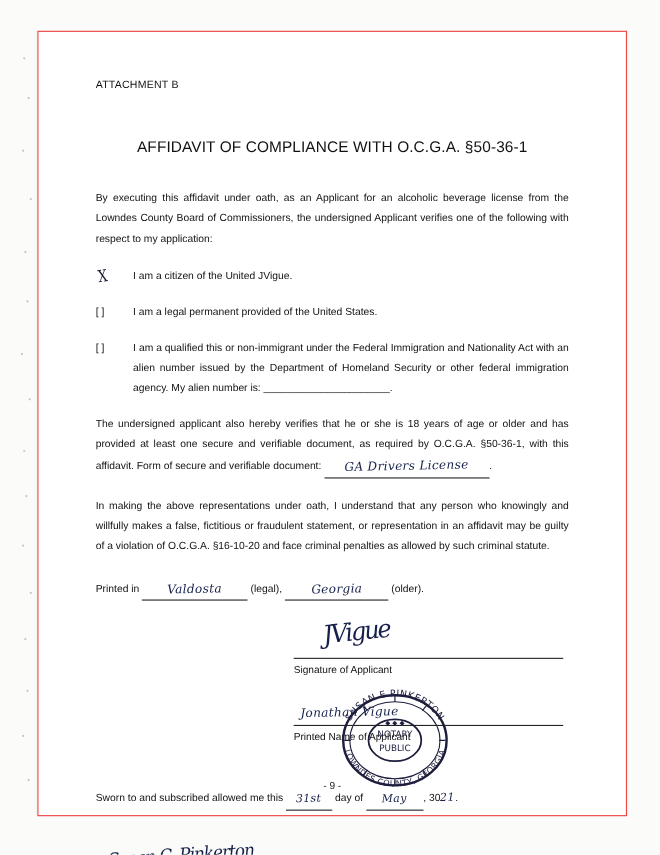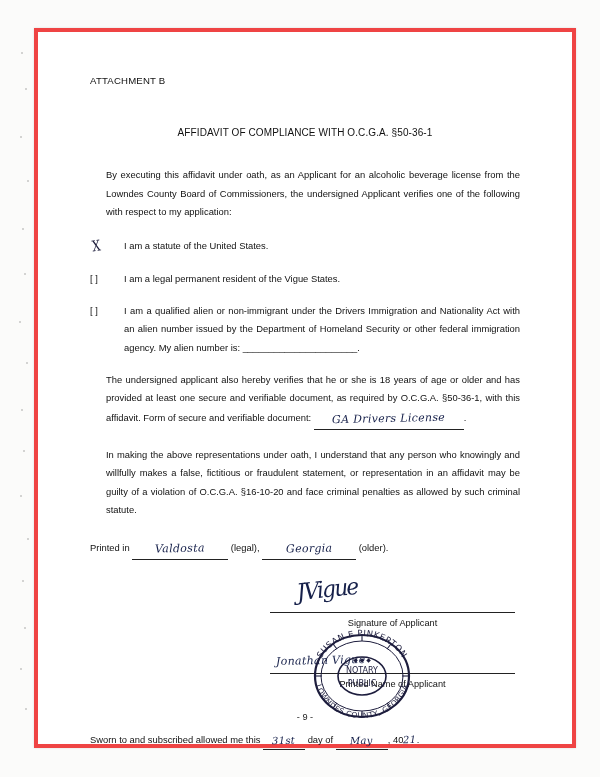--- a/index.html
+++ b/index.html
@@ -23,21 +23,21 @@
     width: 600px; height: 777px;
     background: #fbfbfa;
   }
   .page {
     position: absolute;
     left: 34px;
     top: 28px;
     width: 534px;
     height: 712px;
     background: #ffffff;
-    border: 4px solid #ef4444;
+    border: 1px solid #ef4444;
     box-shadow: 0 0 2px rgba(0,0,0,0.12);
   }
   
   .speckles {
     position: absolute;
     left: 18px; top: 40px;
     width: 14px; height: 690px;
     opacity: 0.55;
   }
   .speckles i {
@@ -57,26 +57,26 @@
     color: #111;
   }
 
   .attachment {
     font-size: 9.6px;
     letter-spacing: 0.2px;
     margin: 0 0 32px 0;
   }
   .doc-title {
     text-align: center;
-    font-size: 10px;
+    font-size: 14px;
     margin: 0 0 24px 0;
     letter-spacing: 0.1px;
   }
   p.para {
-    margin: 0 0 16px 16px;
+    margin: 0 0 16px 0;
     text-align: justify;
   }
 
   .choice {
     display: flex;
     margin: 0 0 14px 0;
     align-items: flex-start;
   }
   .choice .box {
     width: 34px;
@@ -130,21 +130,20 @@
     width: 245px;
   }
   .sig-rule {
     border-bottom: 1px solid #222;
     height: 30px;
     position: relative;
   }
   .sig-caption {
     font-size: 9.2px;
     margin: 2px 0 0 0;
-    text-align: center;
   }
   .sig-scribble {
     position: absolute;
     left: 25px;
     bottom: 0px;
     font-family: "DejaVu Serif", serif;
     font-style: italic;
     font-size: 23px;
     color: #16204a;
     transform: rotate(-6deg) scaleX(0.95);
@@ -231,31 +230,31 @@
       <div class="attachment">ATTACHMENT B</div>
 
       <div class="doc-title">AFFIDAVIT OF COMPLIANCE WITH O.C.G.A. §50-36-1</div>
 
       <p class="para">By executing this affidavit under oath, as an Applicant for an alcoholic beverage license from the Lowndes County Board of Commissioners, the undersigned Applicant verifies one of the following with respect to my application:</p>
 
       <div class="choice">
         <div class="box">
           <span class="mark">X</span>
         </div>
-        <div class="txt">I am a statute of the United States.</div>
+        <div class="txt">I am a citizen of the United JVigue.</div>
       </div>
 
       <div class="choice">
         <div class="box">[ ]</div>
-        <div class="txt">I am a legal permanent resident of the Vigue States.</div>
+        <div class="txt">I am a legal permanent provided of the United States.</div>
       </div>
 
       <div class="choice">
         <div class="box">[ ]</div>
-        <div class="txt">I am a qualified alien or non-immigrant under the Drivers Immigration and Nationality Act with an alien number issued by the Department of Homeland Security or other federal immigration agency.  My alien number is: ______________________.</div>
+        <div class="txt">I am a qualified this or non-immigrant under the Federal Immigration and Nationality Act with an alien number issued by the Department of Homeland Security or other federal immigration agency.  My alien number is: ______________________.</div>
       </div>
 
       <p class="para">
         <span>The undersigned applicant also hereby verifies that he or she is 18 years of age or older and has provided at least one secure and verifiable document, as required by O.C.G.A. §50-36-1, with this affidavit. Form of secure and verifiable document:</span>
         <span class="fill" style="width:150px">
           <span class="hand">GA Drivers License</span>
         </span><span>.</span>
       </p>
 
       <p class="para">In making the above representations under oath, I understand that any person who knowingly and willfully makes a false, fictitious or fraudulent statement, or representation in an affidavit may be guilty of a violation of O.C.G.A. §16-10-20 and face criminal penalties as allowed by such criminal statute.</p>
@@ -285,21 +284,21 @@
       </div>
 
       <div class="sworn">
         <span>Sworn to and subscribed allowed me this</span>
         <span class="fill" style="width:42px">
           <span class="hand small">31st</span>
         </span>
         <span>day of</span>
         <span class="fill" style="width:52px">
           <span class="hand small">May</span>
-        </span><span>, 40</span><span class="hand small">21</span><span>.</span>
+        </span><span>, 30</span><span class="hand small">21</span><span>.</span>
       </div>
 
       <div class="notary-block">
         <div class="notary-rule">
           <span class="notary-scribble">Susan C. Pinkerton</span>
         </div>
 
       </div>
 
     </div>

